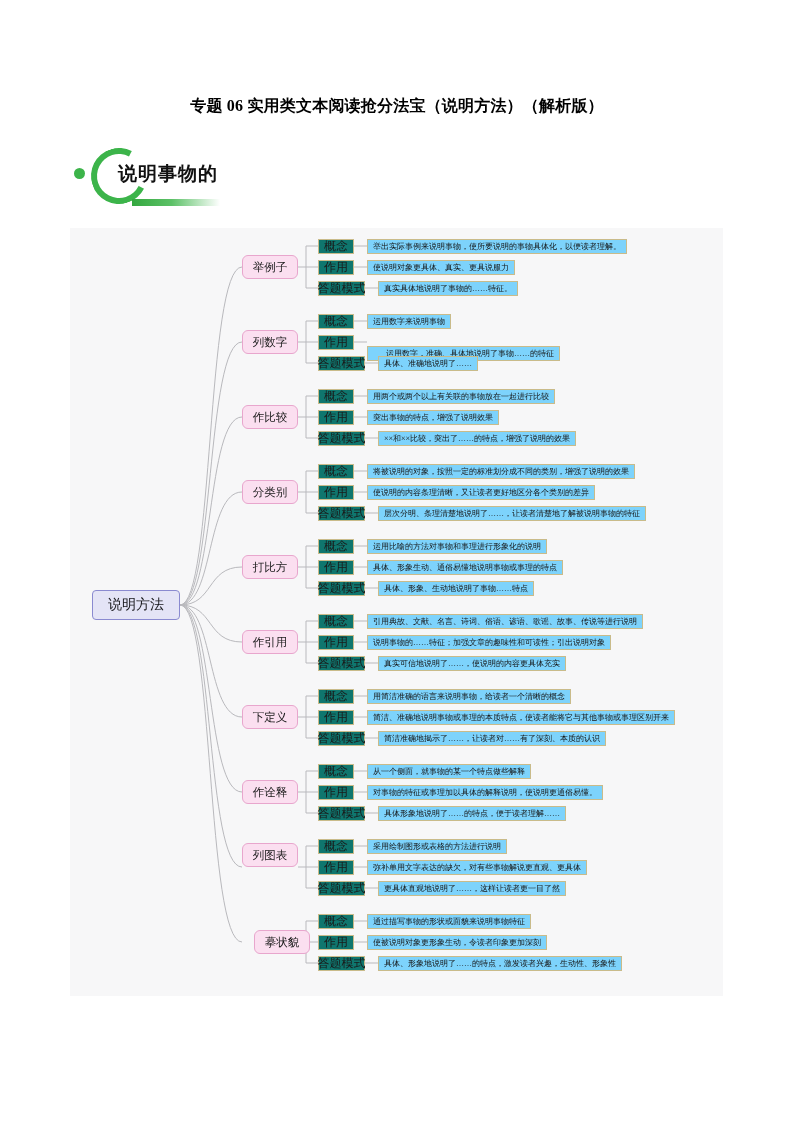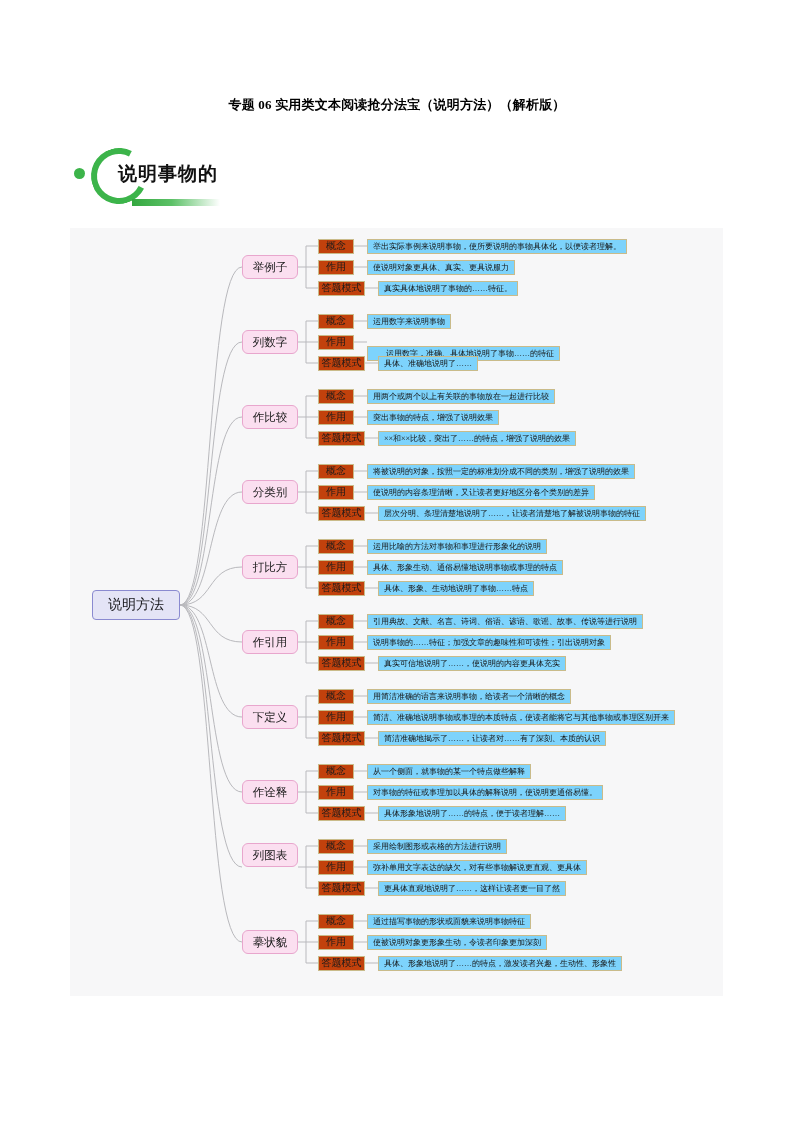--- a/index.html
+++ b/index.html
@@ -16,21 +16,21 @@
   }
 
   
   .page-title {
     position: absolute;
     left: 0;
     top: 96px;
     width: 794px;
     text-align: center;
     font-family: "Liberation Serif", "DejaVu Serif", serif;
-    font-size: 13px;
+    font-size: 16px;
     font-weight: bold;
     color: #000000;
     letter-spacing: 0.2px;
     white-space: nowrap;
   }
 
   
   .section-header {
     position: absolute;
     left: 74px;
@@ -132,27 +132,27 @@
     font-size: 11.5px;
     color: #1a1a1a;
     box-sizing: border-box;
     white-space: nowrap;
   }
 
   .row-label {
     position: absolute;
     left: 248px;
     height: 15px;
-    background: #c2410c;
+    background: #0f766e;
     border: 1px solid #c9bb8a;
     display: flex;
     align-items: center;
     justify-content: center;
     font-family: Liberation Sans, sans-serif;
-    font-size: 10px;
+    font-size: 12px;
     color: #1a1a1a;
     box-sizing: border-box;
     white-space: nowrap;
     padding: 0 4px;
   }
   .row-label.w-narrow { width: 36px; }
   .row-label.w-wide   { width: 47px; }
 
   .row-text {
     position: absolute;
@@ -336,21 +336,21 @@
       <div class="row-text lvl1" style="top: 556.5px;">对事物的特征或事理加以具体的解释说明，使说明更通俗易懂。</div>
       <div class="row-label w-wide" style="top: 577.5px;">答题模式</div>
       <div class="row-text lvl2" style="top: 577.5px;">具体形象地说明了……的特点，便于读者理解……</div>
       <div class="branch" style="top: 615px;">列图表</div>
       <div class="row-label w-narrow" style="top: 610.5px;">概念</div>
       <div class="row-text lvl1" style="top: 610.5px;">采用绘制图形或表格的方法进行说明</div>
       <div class="row-label w-narrow" style="top: 631.5px;">作用</div>
       <div class="row-text lvl1" style="top: 631.5px;">弥补单用文字表达的缺欠，对有些事物解说更直观、更具体</div>
       <div class="row-label w-wide" style="top: 652.5px;">答题模式</div>
       <div class="row-text lvl2" style="top: 652.5px;">更具体直观地说明了……，这样让读者更一目了然</div>
-      <div class="branch" style="top: 702px;">摹状貌</div>
+      <div class="branch" style="top: 702px; margin-left: 12px;">摹状貌</div>
       <div class="row-label w-narrow" style="top: 685.5px;">概念</div>
       <div class="row-text lvl1" style="top: 685.5px;">通过描写事物的形状或面貌来说明事物特征</div>
       <div class="row-label w-narrow" style="top: 706.5px;">作用</div>
       <div class="row-text lvl1" style="top: 706.5px;">使被说明对象更形象生动，令读者印象更加深刻</div>
       <div class="row-label w-wide" style="top: 727.5px;">答题模式</div>
       <div class="row-text lvl2" style="top: 727.5px;">具体、形象地说明了……的特点，激发读者兴趣，生动性、形象性</div>
     </div>
 </div>
 
 </body></html>

